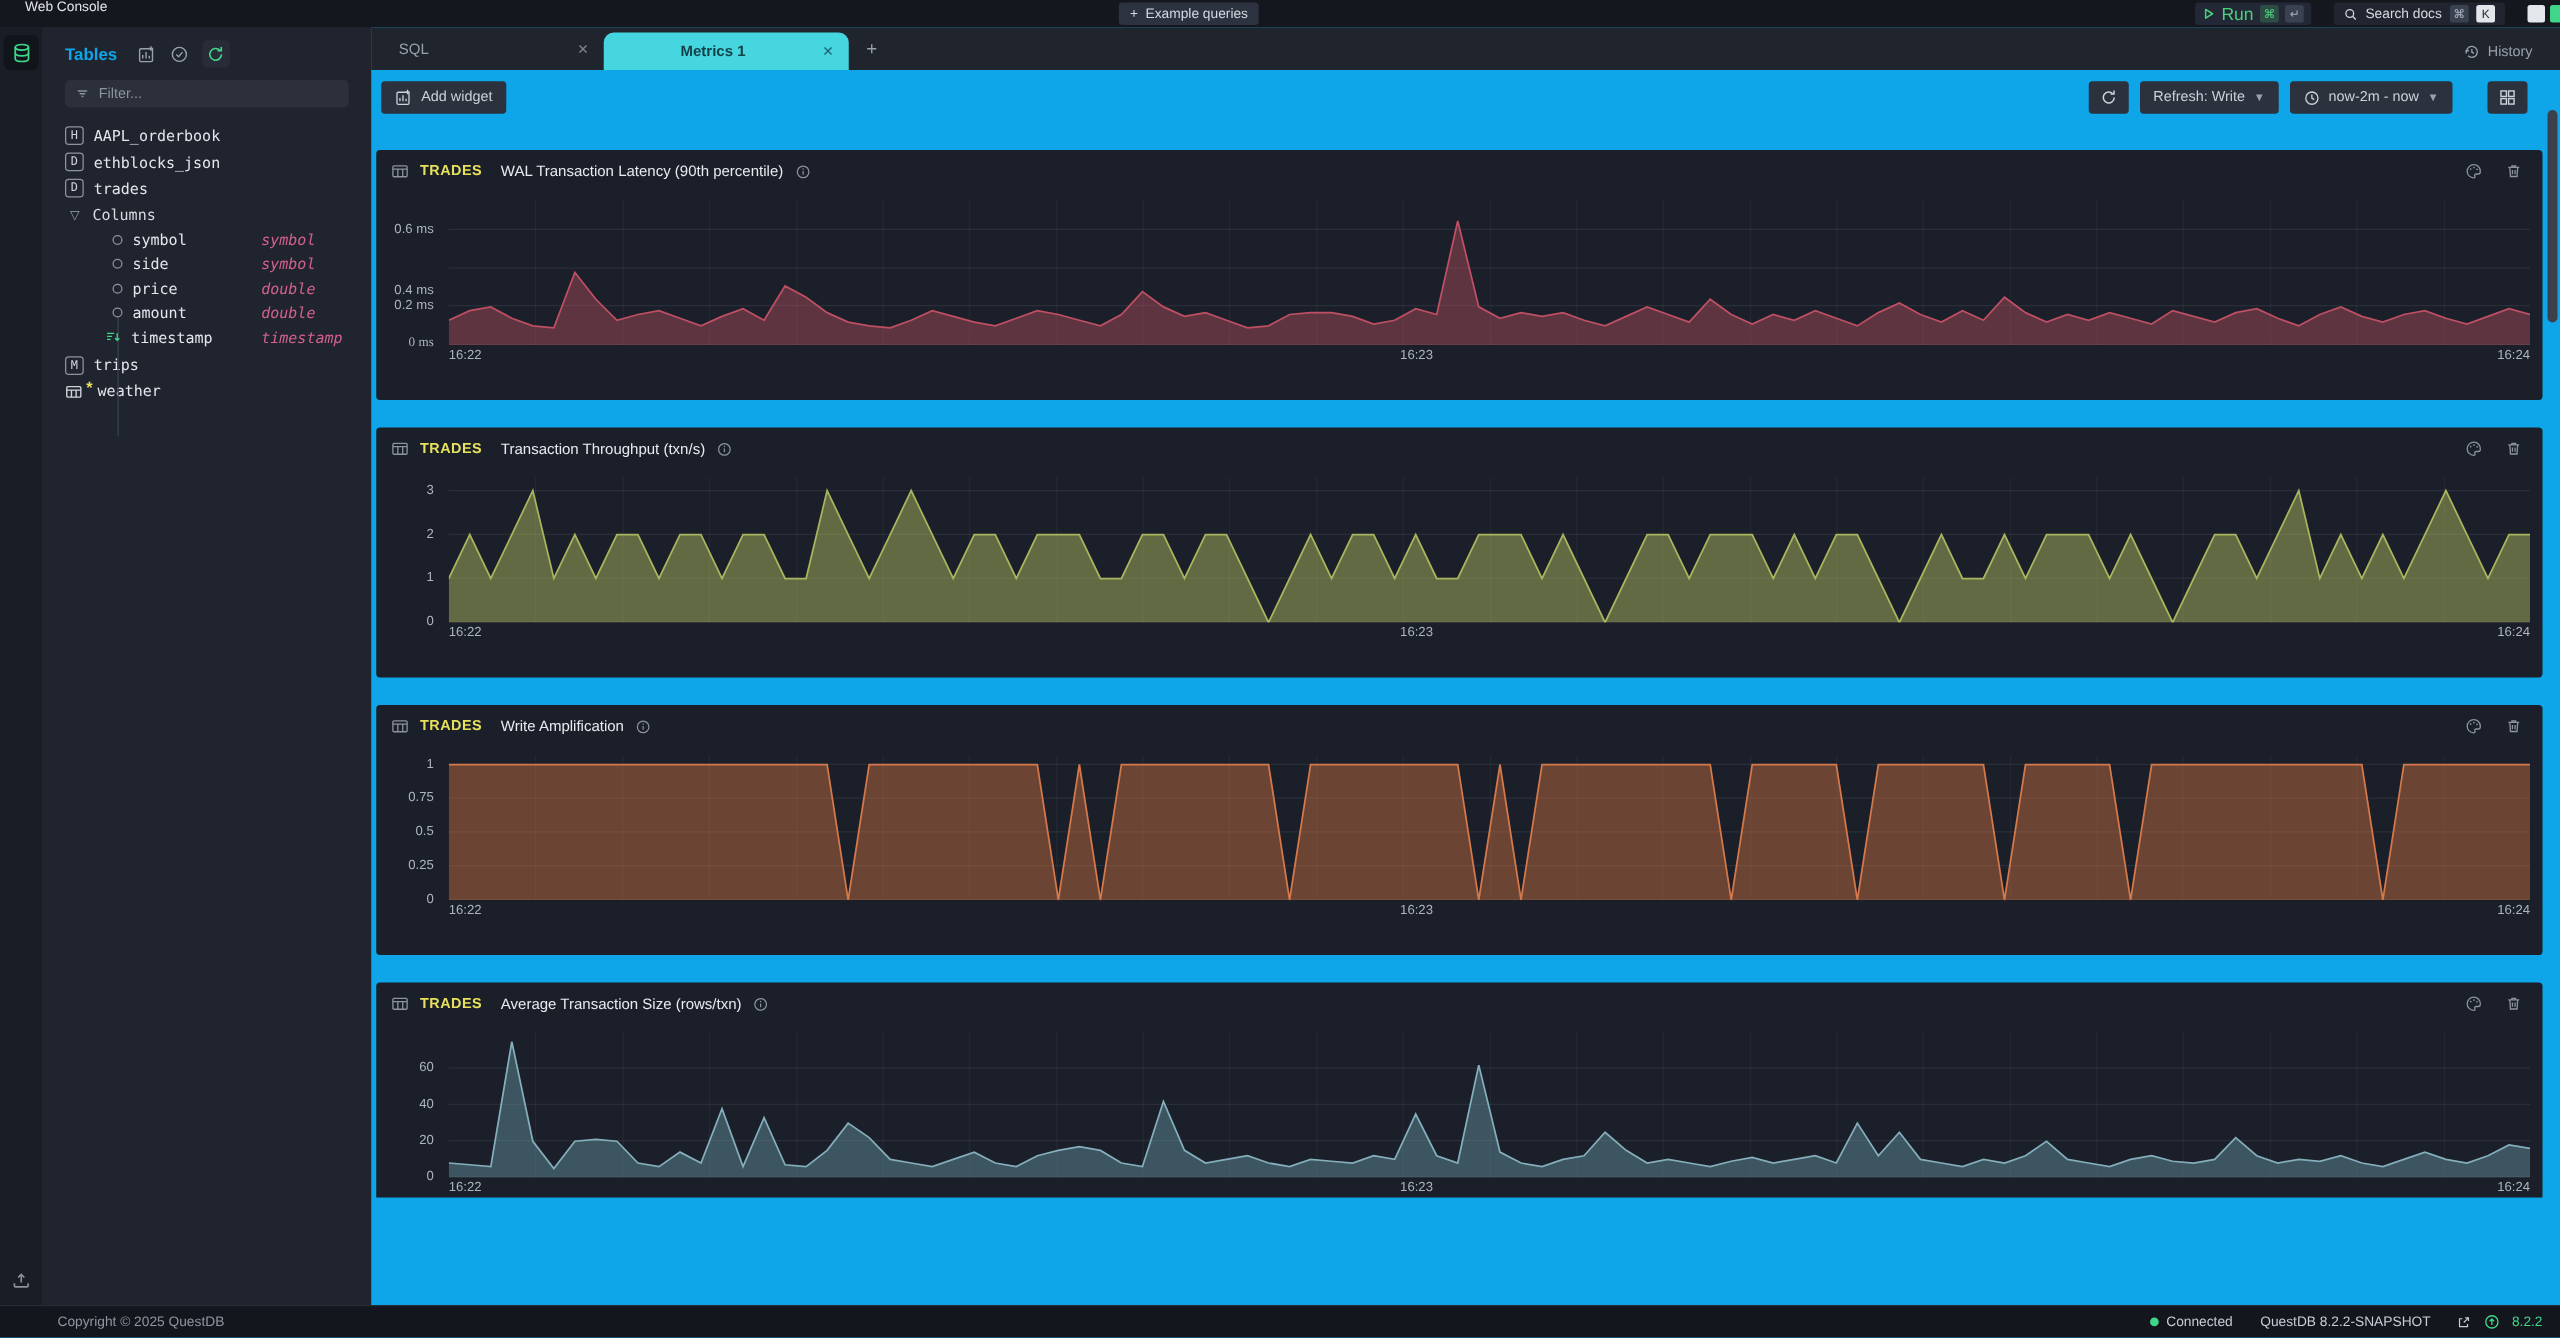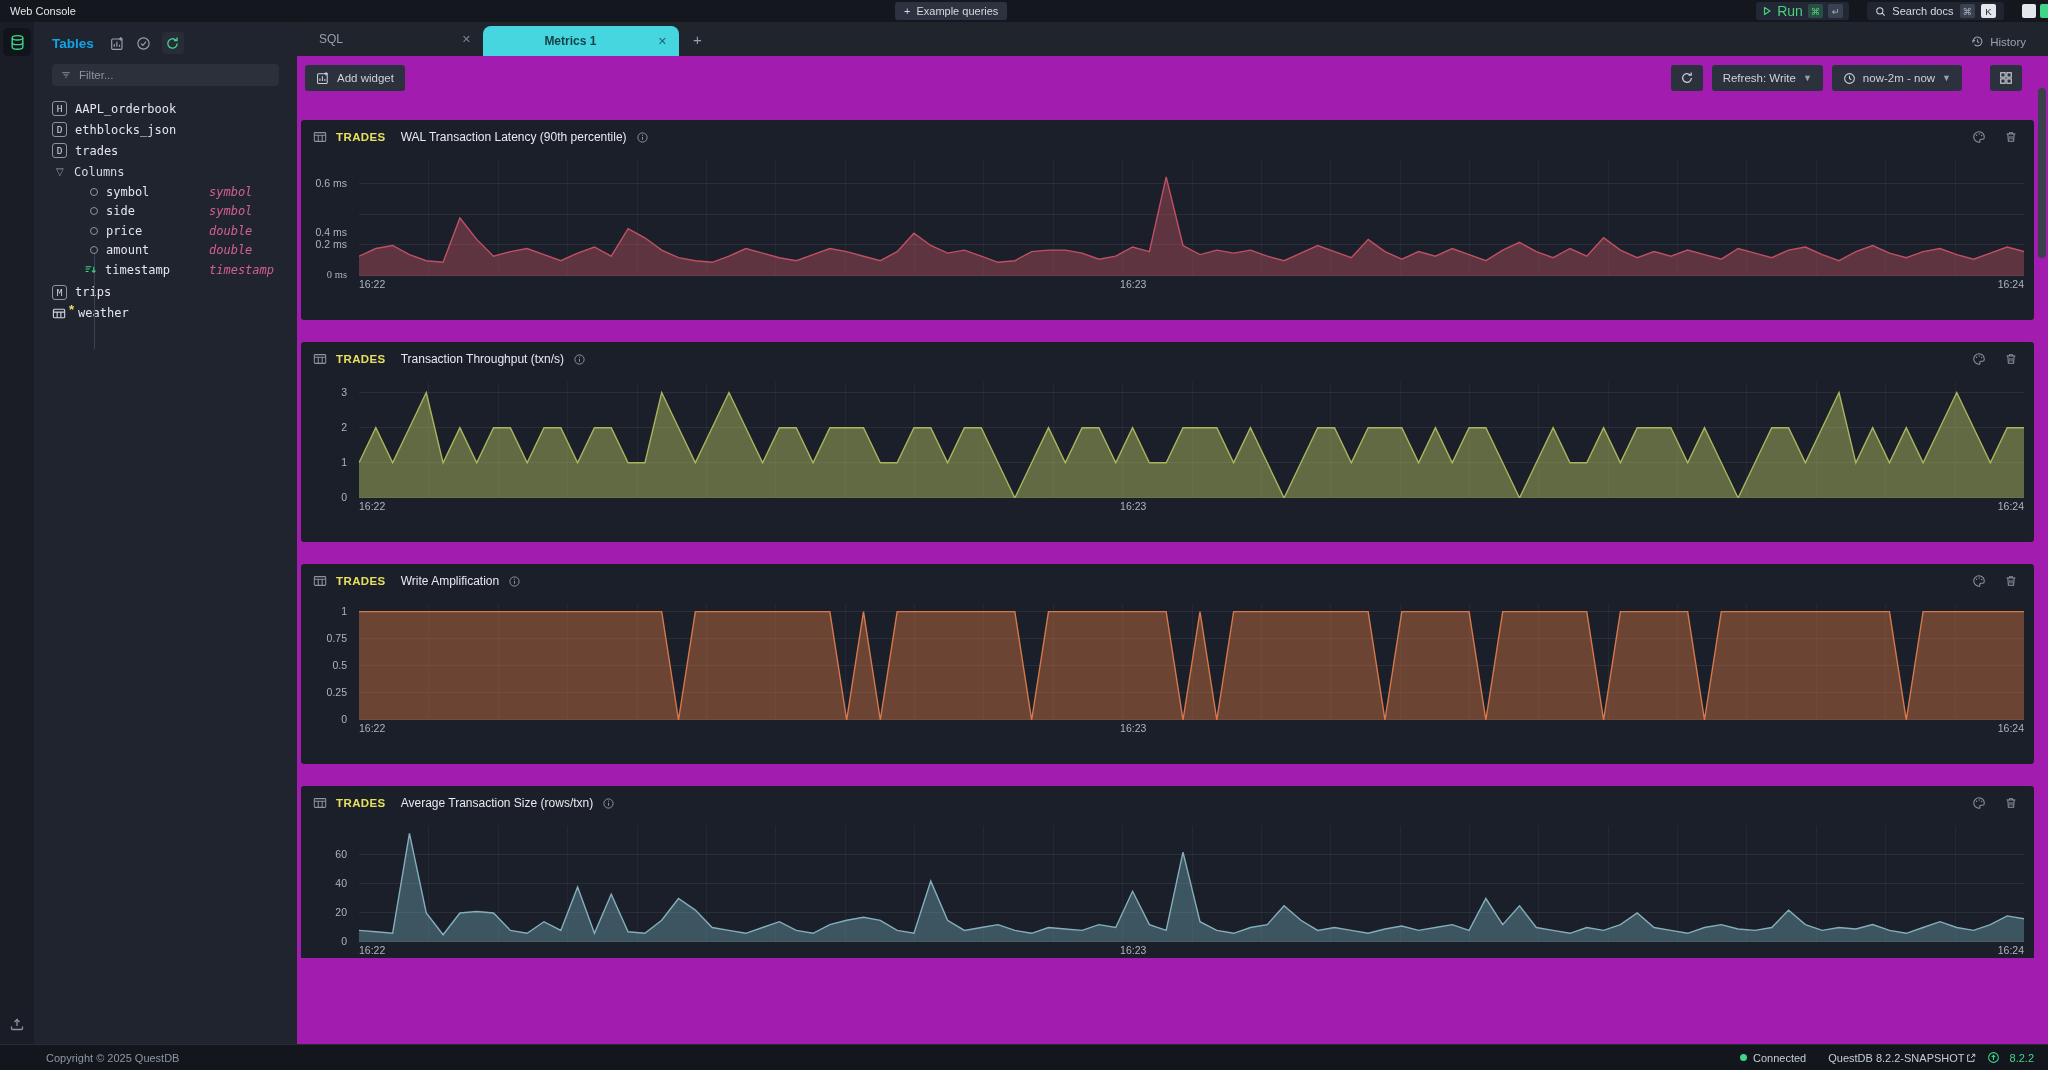--- a/index.html
+++ b/index.html
@@ -2,21 +2,21 @@
 <html><head>
 <meta charset="utf-8">
 <style>
   * { margin:0; padding:0; box-sizing:border-box; }
   html,body { width:2048px; height:1070px; overflow:hidden; }
   body { font-family:"Liberation Sans", sans-serif; background:#262b35; color:#d8dce3; font-size:12px; }
   svg { display:block; }
   .icon { display:inline-flex; align-items:center; justify-content:center; flex:0 0 auto; }
 
   
-  #topbar { height:22px; background:#15171e; display:flex; align-items:center; position:relative; padding:0 0 0 10px; }
+  #topbar { height:22px; background:#15171e; display:flex; position:relative; padding:0 0 0 20px; }
   #topbar .app-title { font-size:11px; color:#e2e5ea; }
   .example-btn { position:absolute; left:895px; top:2px; height:18px; background:#2c3240; border-radius:3px; color:#d5d9e0; font-size:11px; display:flex; align-items:center; gap:6px; padding:0 9px; cursor:pointer; }
   #topbar .right { margin-left:auto; display:flex; align-items:center; gap:18px; padding-right:0; }
   .run-btn { height:18px; background:#222835; border-radius:3px; display:flex; align-items:center; gap:5px; padding:0 6px; cursor:pointer; }
   .run-btn .run-label { color:#4bd07c; font-size:14px; }
   .kbd { height:14px; min-width:15px; border-radius:2px; font-size:9.5px; display:inline-flex; align-items:center; justify-content:center; padding:0 3px; }
   .kbd.green { background:rgba(76,208,124,0.22); color:#4bd07c; }
   .kbd.grey { background:#3a4150; color:#aab0bc; }
   .kbd.white { background:#e3e6eb; color:#23262c; }
   .searchdocs-btn { height:18px; background:#20252f; border-radius:3px; display:flex; align-items:center; gap:6px; padding:0 8px; color:#d5d9e0; font-size:11px; cursor:pointer; }
@@ -49,21 +49,21 @@
   .cols-row { padding-left:22px; color:#d6dae1; }
   .cols-chevron { color:#9aa1ae; font-size:10px; width:10px; }
   .col-row { display:flex; align-items:center; height:19.5px; padding-left:56px; gap:8px; position:relative; }
   .col-circle { width:8px; height:8px; border:1px solid #8d939f; border-radius:50%; }
   .col-name { font-family:"DejaVu Sans Mono",monospace; font-size:12px; color:#e3e6ec; }
   .col-type { font-family:"DejaVu Sans Mono",monospace; font-size:12px; font-style:italic; color:#d4608f; position:absolute; left:175px; }
   .tree-vline { position:absolute; left:60px; top:155px; width:1px; height:96px; background:#3a4150; }
   .weather-star { color:#e8e260; font-weight:bold; font-size:13px; margin-left:-6px; margin-top:-8px; }
 
   
-  #main { flex:1; display:flex; flex-direction:column; background:#a21caf; min-width:0; }
+  #main { flex:1; display:flex; flex-direction:column; background:#0ea5e9; min-width:0; }
   #tabrow { height:34px; background:#20242d; display:flex; align-items:flex-end; position:relative; }
   .tab { height:34px; display:flex; align-items:center; padding:0 12px 0 22px; width:186px; color:#98a0ac; font-size:12px; cursor:pointer; }
   .tab .tab-label { flex:1; }
   .tab .tab-close { color:#7c828e; font-size:11px; cursor:pointer; }
   .tab.active { background:#45d6e0; border-radius:8px 8px 0 0; color:#163f46; width:196px; height:30px; padding-left:0; }
   .tab.active .tab-label { text-align:center; font-weight:bold; }
   .tab.active .tab-close { color:#1b6670; }
   .tab-add { color:#9aa1ae; font-size:15px; margin:0 0 8px 14px; cursor:pointer; }
   .history-btn { position:absolute; right:22px; bottom:8px; display:flex; align-items:center; gap:6px; color:#9aa1ae; font-size:11.5px; cursor:pointer; }
 
@@ -96,21 +96,21 @@
 
   
   #scrollbar { position:absolute; right:2px; top:44px; width:8px; height:970px; }
   #scrollbar .thumb { position:absolute; top:22px; width:8px; height:170px; background:#3a414d; border-radius:4px; }
 
   
   #statusbar { height:26px; background:#14161d; border-top:1px solid #262b35; display:flex; align-items:center; padding:0 14px 0 46px; font-size:11px; color:#8f95a2; }
   #statusbar .right { margin-left:auto; display:flex; align-items:center; gap:10px; }
   .conn { display:flex; align-items:center; gap:6px; color:#c6cbd4; margin-right:12px; }
   .conn-dot { width:7px; height:7px; border-radius:50%; background:#3fd68a; }
-  .version-full { color:#c6cbd4; display:flex; align-items:center; gap:0; cursor:pointer; }
+  .version-full { color:#c6cbd4; display:flex; align-items:center; gap:20px; cursor:pointer; }
   .version-short { color:#3fd68a; }
 </style>
 </head>
 <body>
 
 <div id="topbar">
   <span class="app-title">Web Console</span>
   <div class="example-btn">
     <span>+</span>
     <span>Example queries</span>

